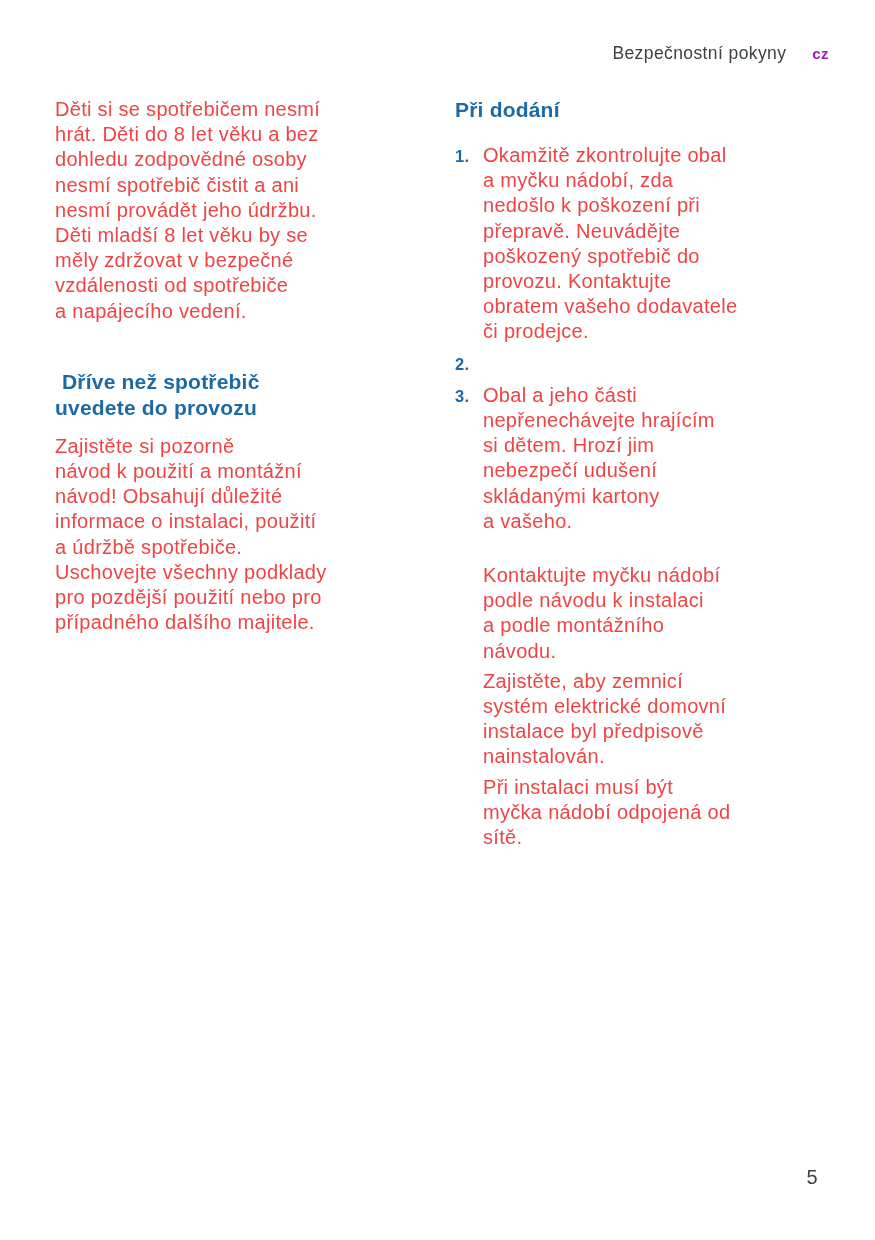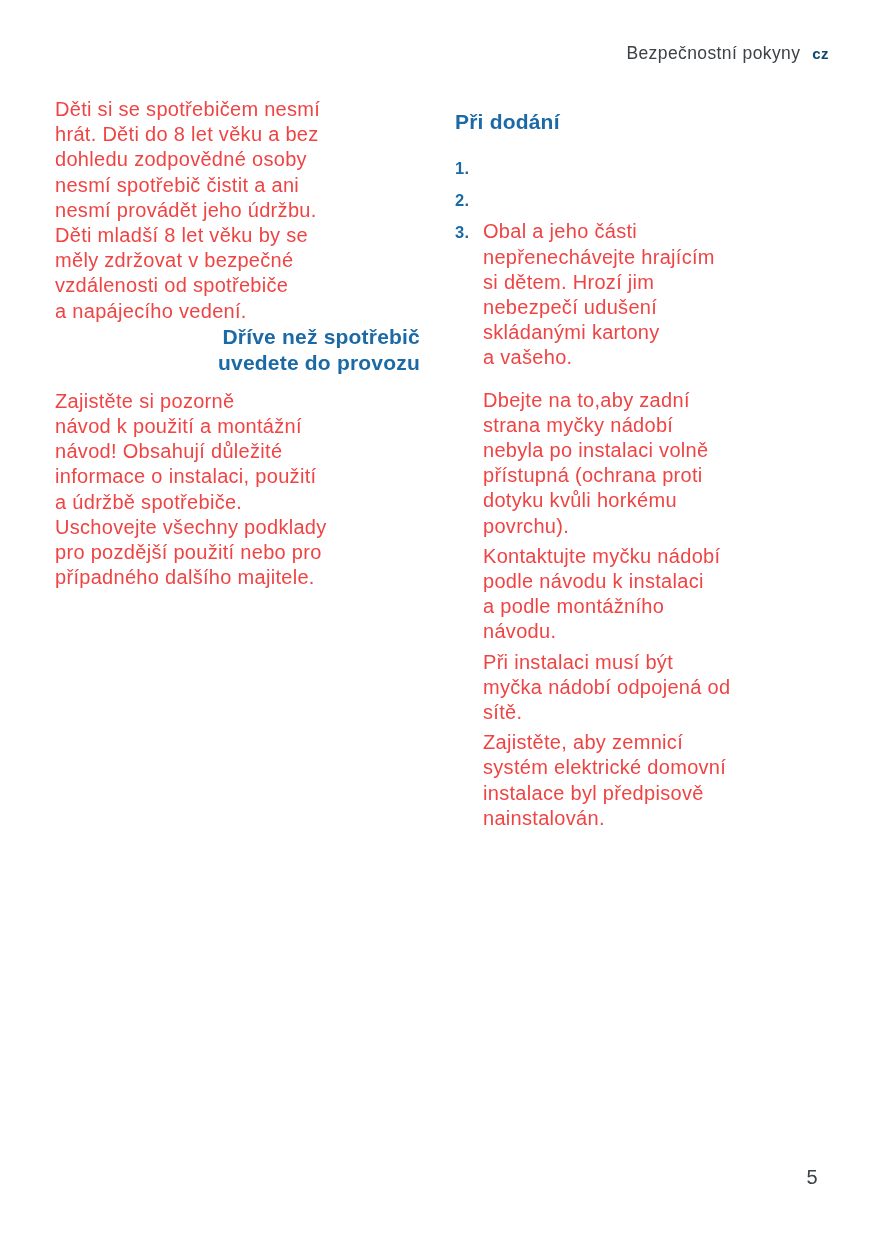--- a/index.html
+++ b/index.html
@@ -18,48 +18,47 @@
     overflow: hidden;
   }
 
   
   .header {
     position: absolute;
     top: 43px;
     right: 46px;
     display: flex;
     align-items: baseline;
-    gap: 12px;
+    gap: 26px;
     white-space: nowrap;
   }
   .header-title {
     font-size: 17.5px;
     letter-spacing: 0.4px;
     color: #3d4245;
   }
   .header-lang {
     font-size: 15px;
     font-weight: bold;
     letter-spacing: 0.4px;
-    color: #0c4a6e;
+    color: #a21caf;
   }
 
   
   .col-left {
     position: absolute;
     left: 55px;
     top: 97px;
     width: 365px;
   }
   .col-right {
     position: absolute;
     left: 455px;
     top: 97px;
     width: 385px;
-    margin-top: 12px;
   }
 
   .body-text {
     font-size: 20px;
     line-height: 25.2px;
     letter-spacing: 0.3px;
     white-space: pre-line;
     color: #ef4444;
     margin: 0;
   }
@@ -71,21 +70,21 @@
     letter-spacing: 0.2px;
     color: #1b6aa5;
     white-space: pre-line;
     margin: 0;
   }
   .heading-indent {
     text-indent: 7px;
   }
 
   .left-heading {
-    text-align: right;
+    margin-top: 45px;
   }
   .left-paragraph-2 {
     margin-top: 13px;
   }
 
   
   .num-list {
     margin-top: 20px;
   }
   .num-item {
@@ -169,20 +168,28 @@
 případného dalšího majitele.</p>
   </div>
 
   <div class="col-right">
 
     <h2 class="section-heading">Při dodání</h2>
 
     <div class="num-list">
       <div class="num-item">
         <span class="num-marker">1.</span>
+        <span class="body-text">Okamžitě zkontrolujte obal
+a myčku nádobí, zda
+nedošlo k poškození při
+přepravě. Neuvádějte
+poškozený spotřebič do
+provozu. Kontaktujte
+obratem vašeho dodavatele
+či prodejce.</span>
       </div>
       <div class="num-item">
         <span class="num-marker">2.</span>
       </div>
       <div class="num-item">
         <span class="num-marker">3.</span>
         <span class="body-text">Obal a jeho části
 nepřenechávejte hrajícím
 si dětem. Hrozí jim
 nebezpečí udušení
@@ -190,52 +197,46 @@
 a vašeho.</span>
       </div>
     </div>
 
 
     <div class="bullet-list">
       <div class="bullet-item">
         <span class="bullet-marker-cell">
           <span class="bullet-square"></span>
         </span>
-        <span class="body-text">Dbejte na to,aby zadní
-strana myčky nádobí
-nebyla po instalaci volně
-přístupná (ochrana proti
-dotyku kvůli horkému
-povrchu).</span>
       </div>
       <div class="bullet-item">
         <span class="bullet-marker-cell">
           <span class="bullet-square"></span>
         </span>
         <span class="body-text">Kontaktujte myčku nádobí
 podle návodu k instalaci
 a podle montážního
 návodu.</span>
       </div>
       <div class="bullet-item">
         <span class="bullet-marker-cell">
           <span class="bullet-square"></span>
         </span>
-        <span class="body-text">Při instalaci musí být
-myčka nádobí odpojená od
-sítě.</span>
-      </div>
-      <div class="bullet-item">
-        <span class="bullet-marker-cell">
-          <span class="bullet-square"></span>
-        </span>
         <span class="body-text">Zajistěte, aby zemnicí
 systém elektrické domovní
 instalace byl předpisově
 nainstalován.</span>
       </div>
+      <div class="bullet-item">
+        <span class="bullet-marker-cell">
+          <span class="bullet-square"></span>
+        </span>
+        <span class="body-text">Při instalaci musí být
+myčka nádobí odpojená od
+sítě.</span>
+      </div>
     </div>
 
   </div>
 
   <div class="page-number">5</div>
 
 </div>
 
 </body></html>

